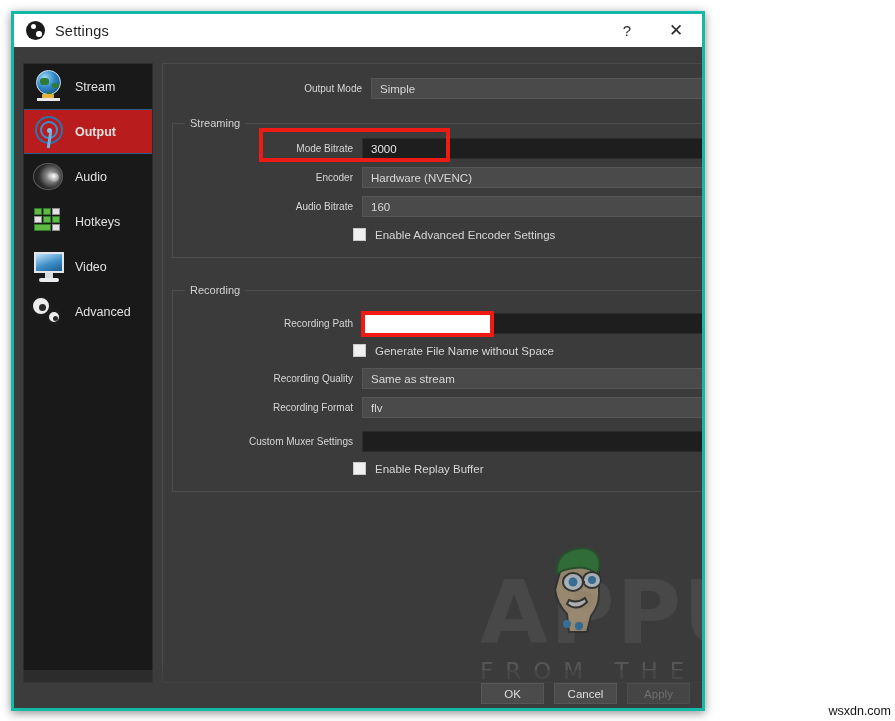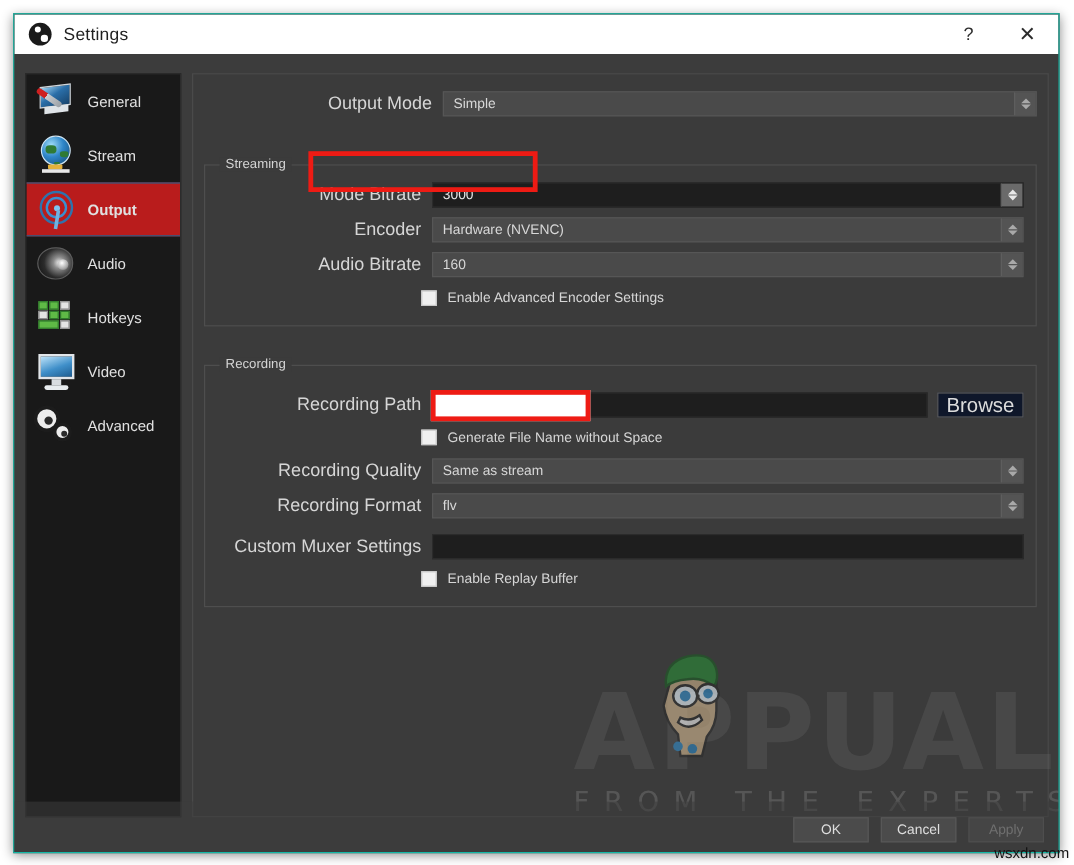--- a/index.html
+++ b/index.html
@@ -11,24 +11,24 @@
   }
   #root {
     position: relative;
     width: 895px; height: 721px;
     background: #ffffff;
   }
   
   .window {
     position: absolute;
     left: 11px; top: 11px;
-    width: 872px; height: 700px;
+    width: 694px; height: 700px;
     background: #3c3c3c;
     box-shadow: 0 2px 9px rgba(0,0,0,0.45);
-    border: 1px solid #14b8a6;
+    border: 3px solid #14b8a6;
     box-sizing: border-box;
     overflow: hidden;
   }
   .titlebar {
     position: absolute; left: 0; top: 0;
     width: 100%; height: 33px;
     background: #ffffff;
     display: flex; align-items: center;
     box-sizing: border-box;
   }
@@ -249,21 +249,21 @@
     width: 714px; height: 620px;
     background: #3b3b3b;
     border: 1px solid #4a4a4a;
     box-sizing: border-box;
   }
   .row {
     display: flex; align-items: center;
     margin-bottom: 8px;
   }
   .lbl {
-    font-size: 15px;
+    font-size: 10px;
     color: #d6d6d6;
     text-align: right;
     flex: 0 0 auto;
     padding-right: 9px;
     white-space: nowrap;
   }
   .ctrl { position: relative; flex: 1 1 auto; }
 
   .combo {
     height: 21px;
@@ -446,28 +446,20 @@
       <div class="title-text">Settings</div>
       <div class="title-spacer"></div>
       <div class="title-btn">?</div>
       <div class="title-btn close">✕</div>
     </div>
 
     <div class="win-body">
 
       <div class="sidebar">
 
-        <div class="side-item">
-          <div class="side-icon ic-general">
-            <div class="mon"></div>
-              <div class="base"></div>
-              <div class="driver"></div>
-          </div>
-          <div class="side-label">General</div>
-        </div>
 
         <div class="side-item">
           <div class="side-icon ic-stream">
             <div class="globe"></div>
               <div class="stand"></div>
               <div class="bar"></div>
           </div>
           <div class="side-label">Stream</div>
         </div>
 
@@ -531,21 +523,21 @@
             <div class="combo">
               <span>Simple</span>
               <span class="spin">
                 <span class="up"></span>
                   <span class="dn"></span>
               </span>
             </div>
           </div>
         </div>
 
-        <div class="group" style="margin-top:40px;">
+        <div class="group" style="margin-top:24px;">
           <div class="gtitle">Streaming</div>
 
           <div class="row">
             <div class="lbl" style="width:170px;">Mode Bitrate</div>
             <div class="ctrl">
               <div class="textfield">
                 <span>3000</span>
                 <span class="spin bright">
                   <span class="up"></span>
                     <span class="dn"></span>

